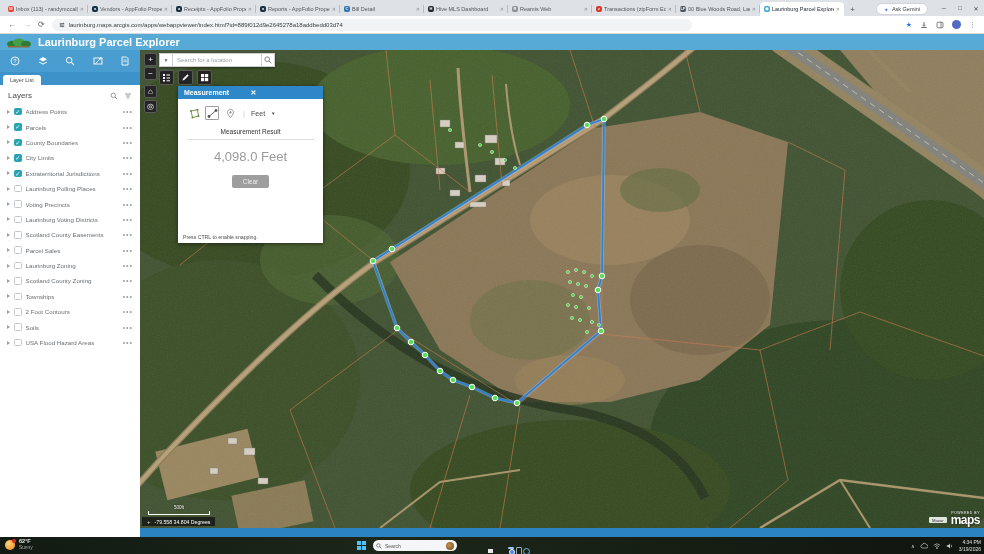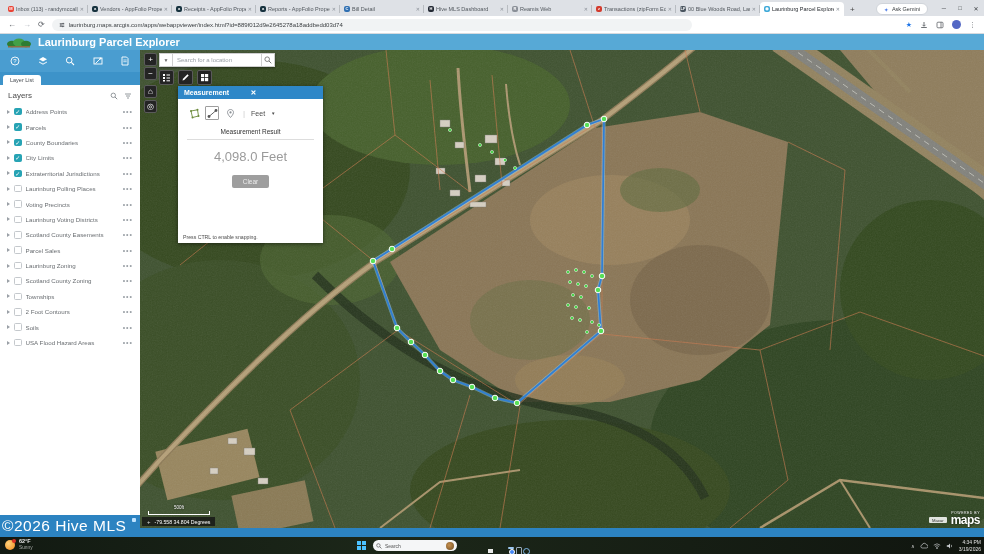--- a/index.html
+++ b/index.html
@@ -397,24 +397,20 @@
             <span class="row-dots">•••</span>
           </div>
           <div class="layer-row">
             <span class="expander"></span>
             <span class="cbx"></span>
             <span class="layer-label">USA Flood Hazard Areas</span>
             <span class="row-dots">•••</span>
           </div>
         </div>
     </div>
-    <div class="side-footer">
-      <span class="watermark">©2026 Hive MLS</span>
-      <span class="wm-badge"></span>
-    </div>
   </div>
 
   <div class="map">
     <svg class="scene" viewBox="0 0 844 478" preserveAspectRatio="none">
       <rect width="844" height="478" fill="#3f5230"></rect>
       <ellipse cx="110" cy="120" rx="160" ry="110" fill="#35491f"></ellipse>
       <ellipse cx="80" cy="330" rx="140" ry="120" fill="#3a4e26"></ellipse>
       <ellipse cx="300" cy="55" rx="130" ry="60" fill="#46602c"></ellipse>
       <ellipse cx="700" cy="390" rx="190" ry="120" fill="#2f4522"></ellipse>
       <ellipse cx="790" cy="240" rx="90" ry="90" fill="#33491f"></ellipse>

